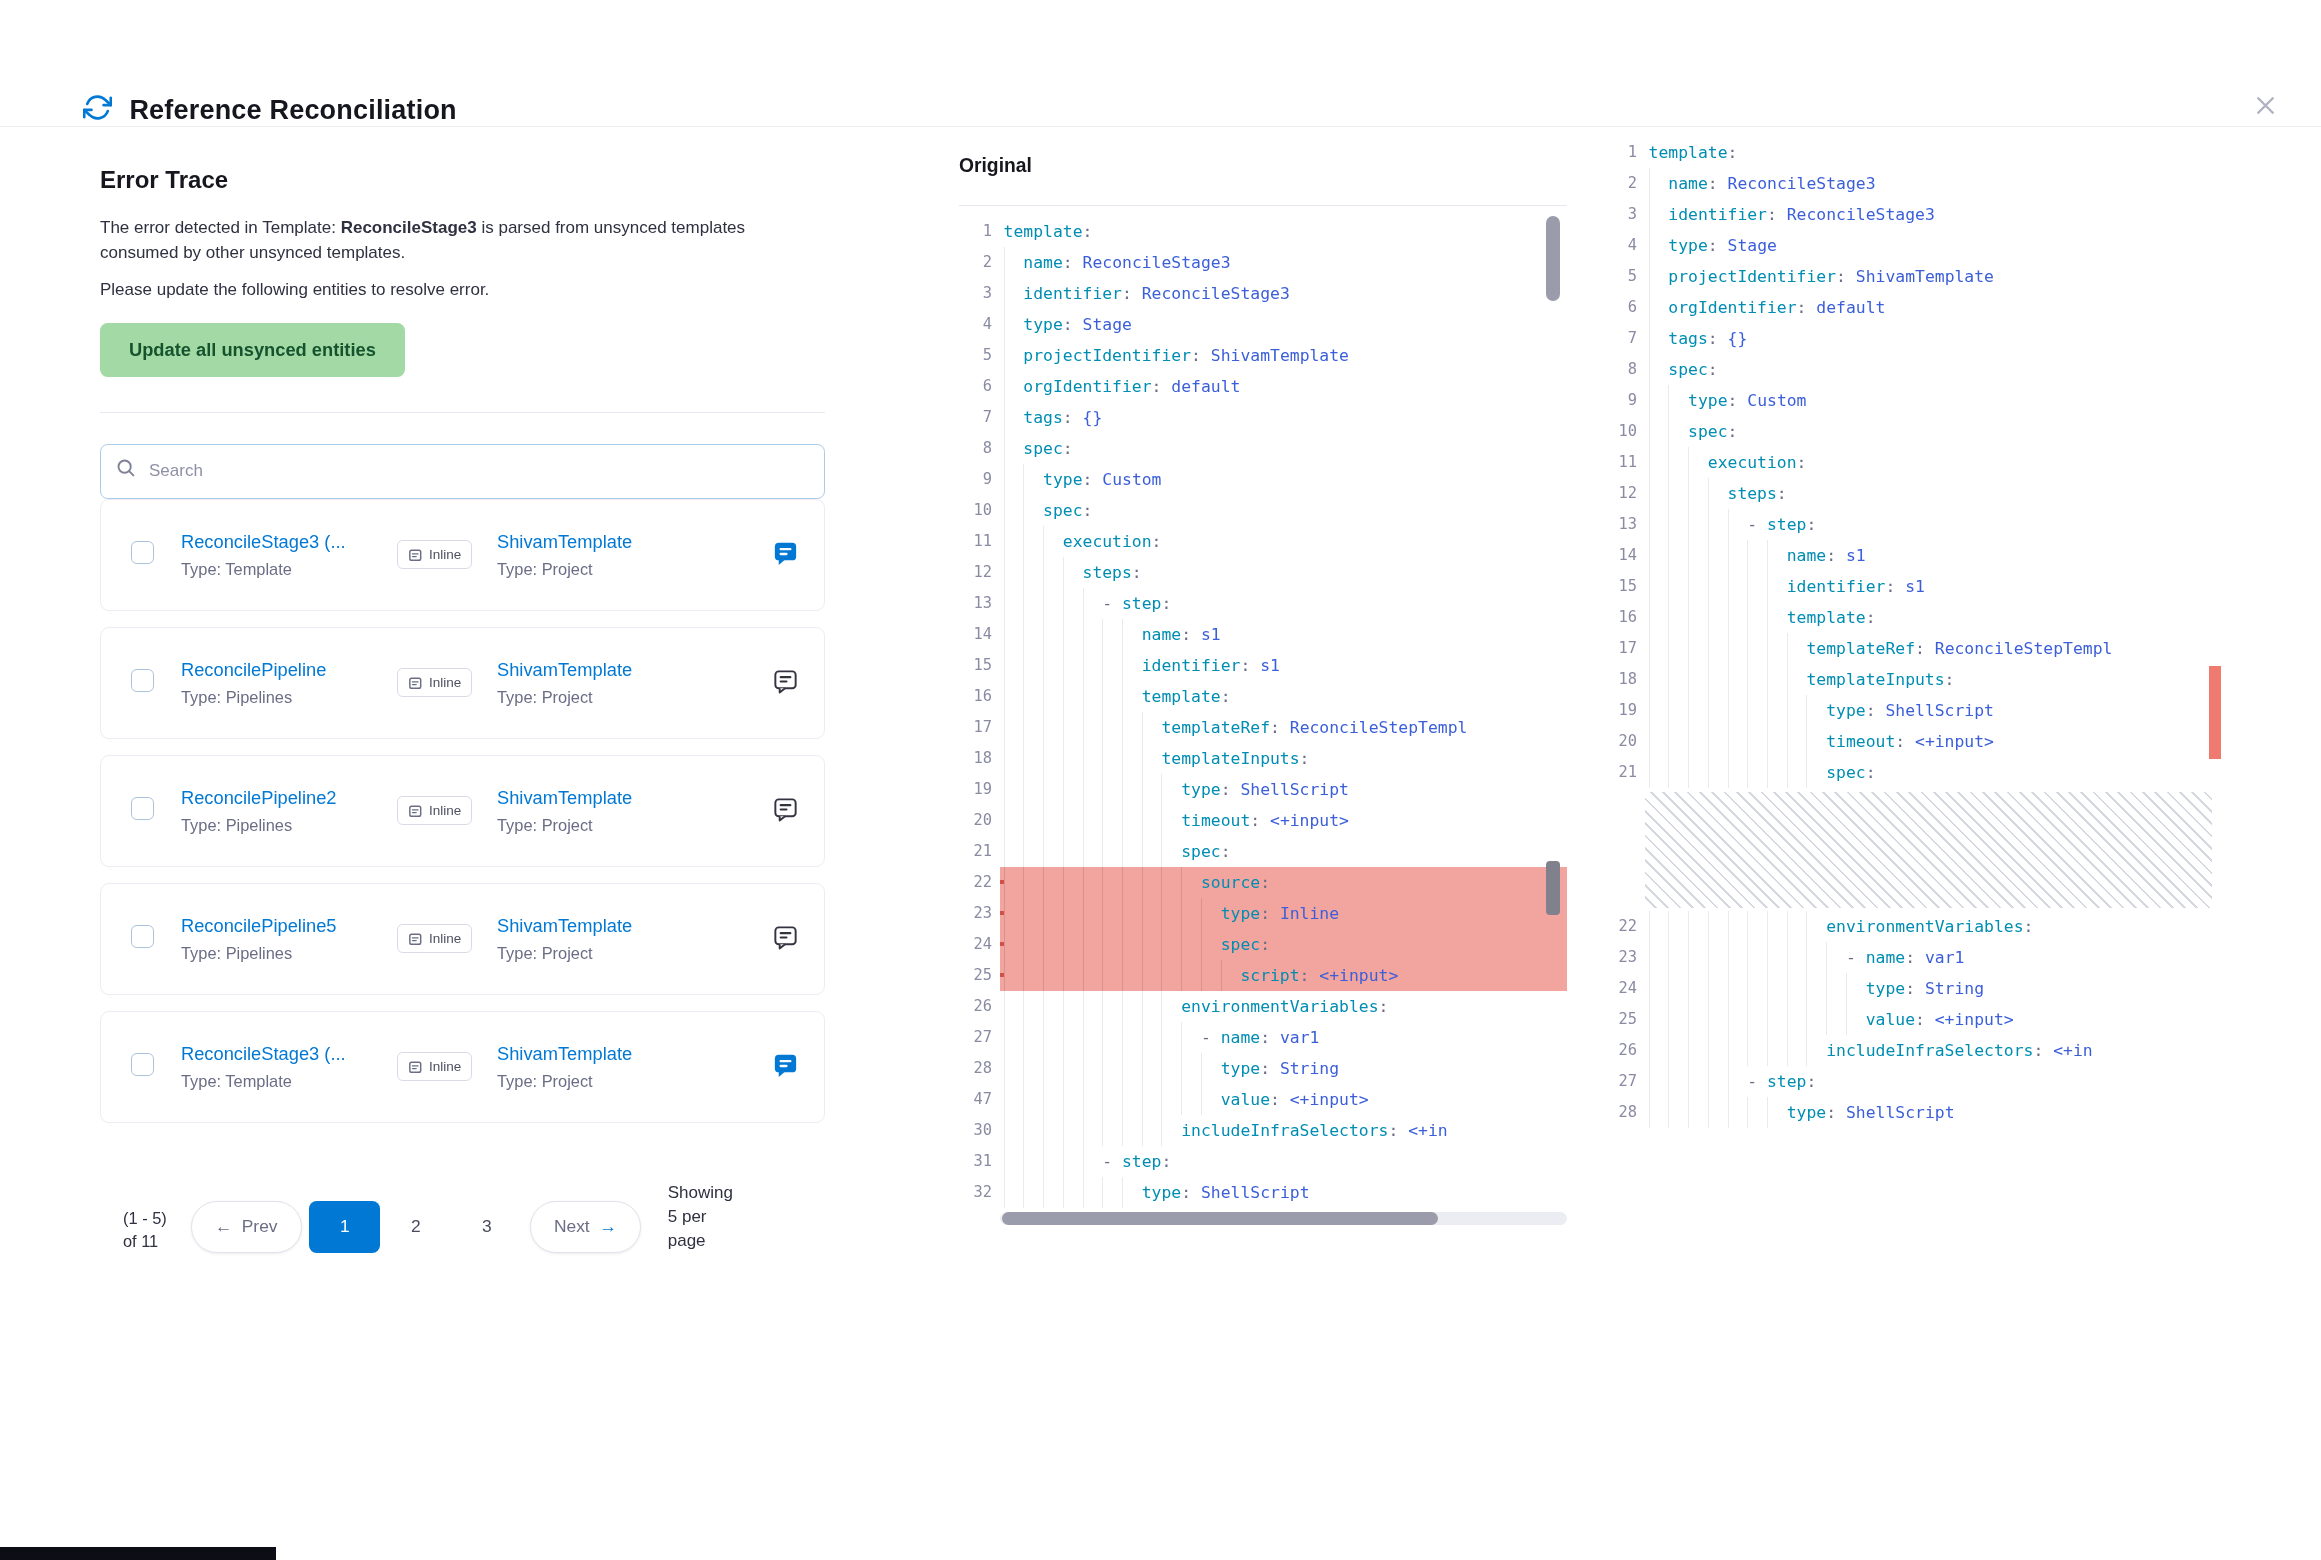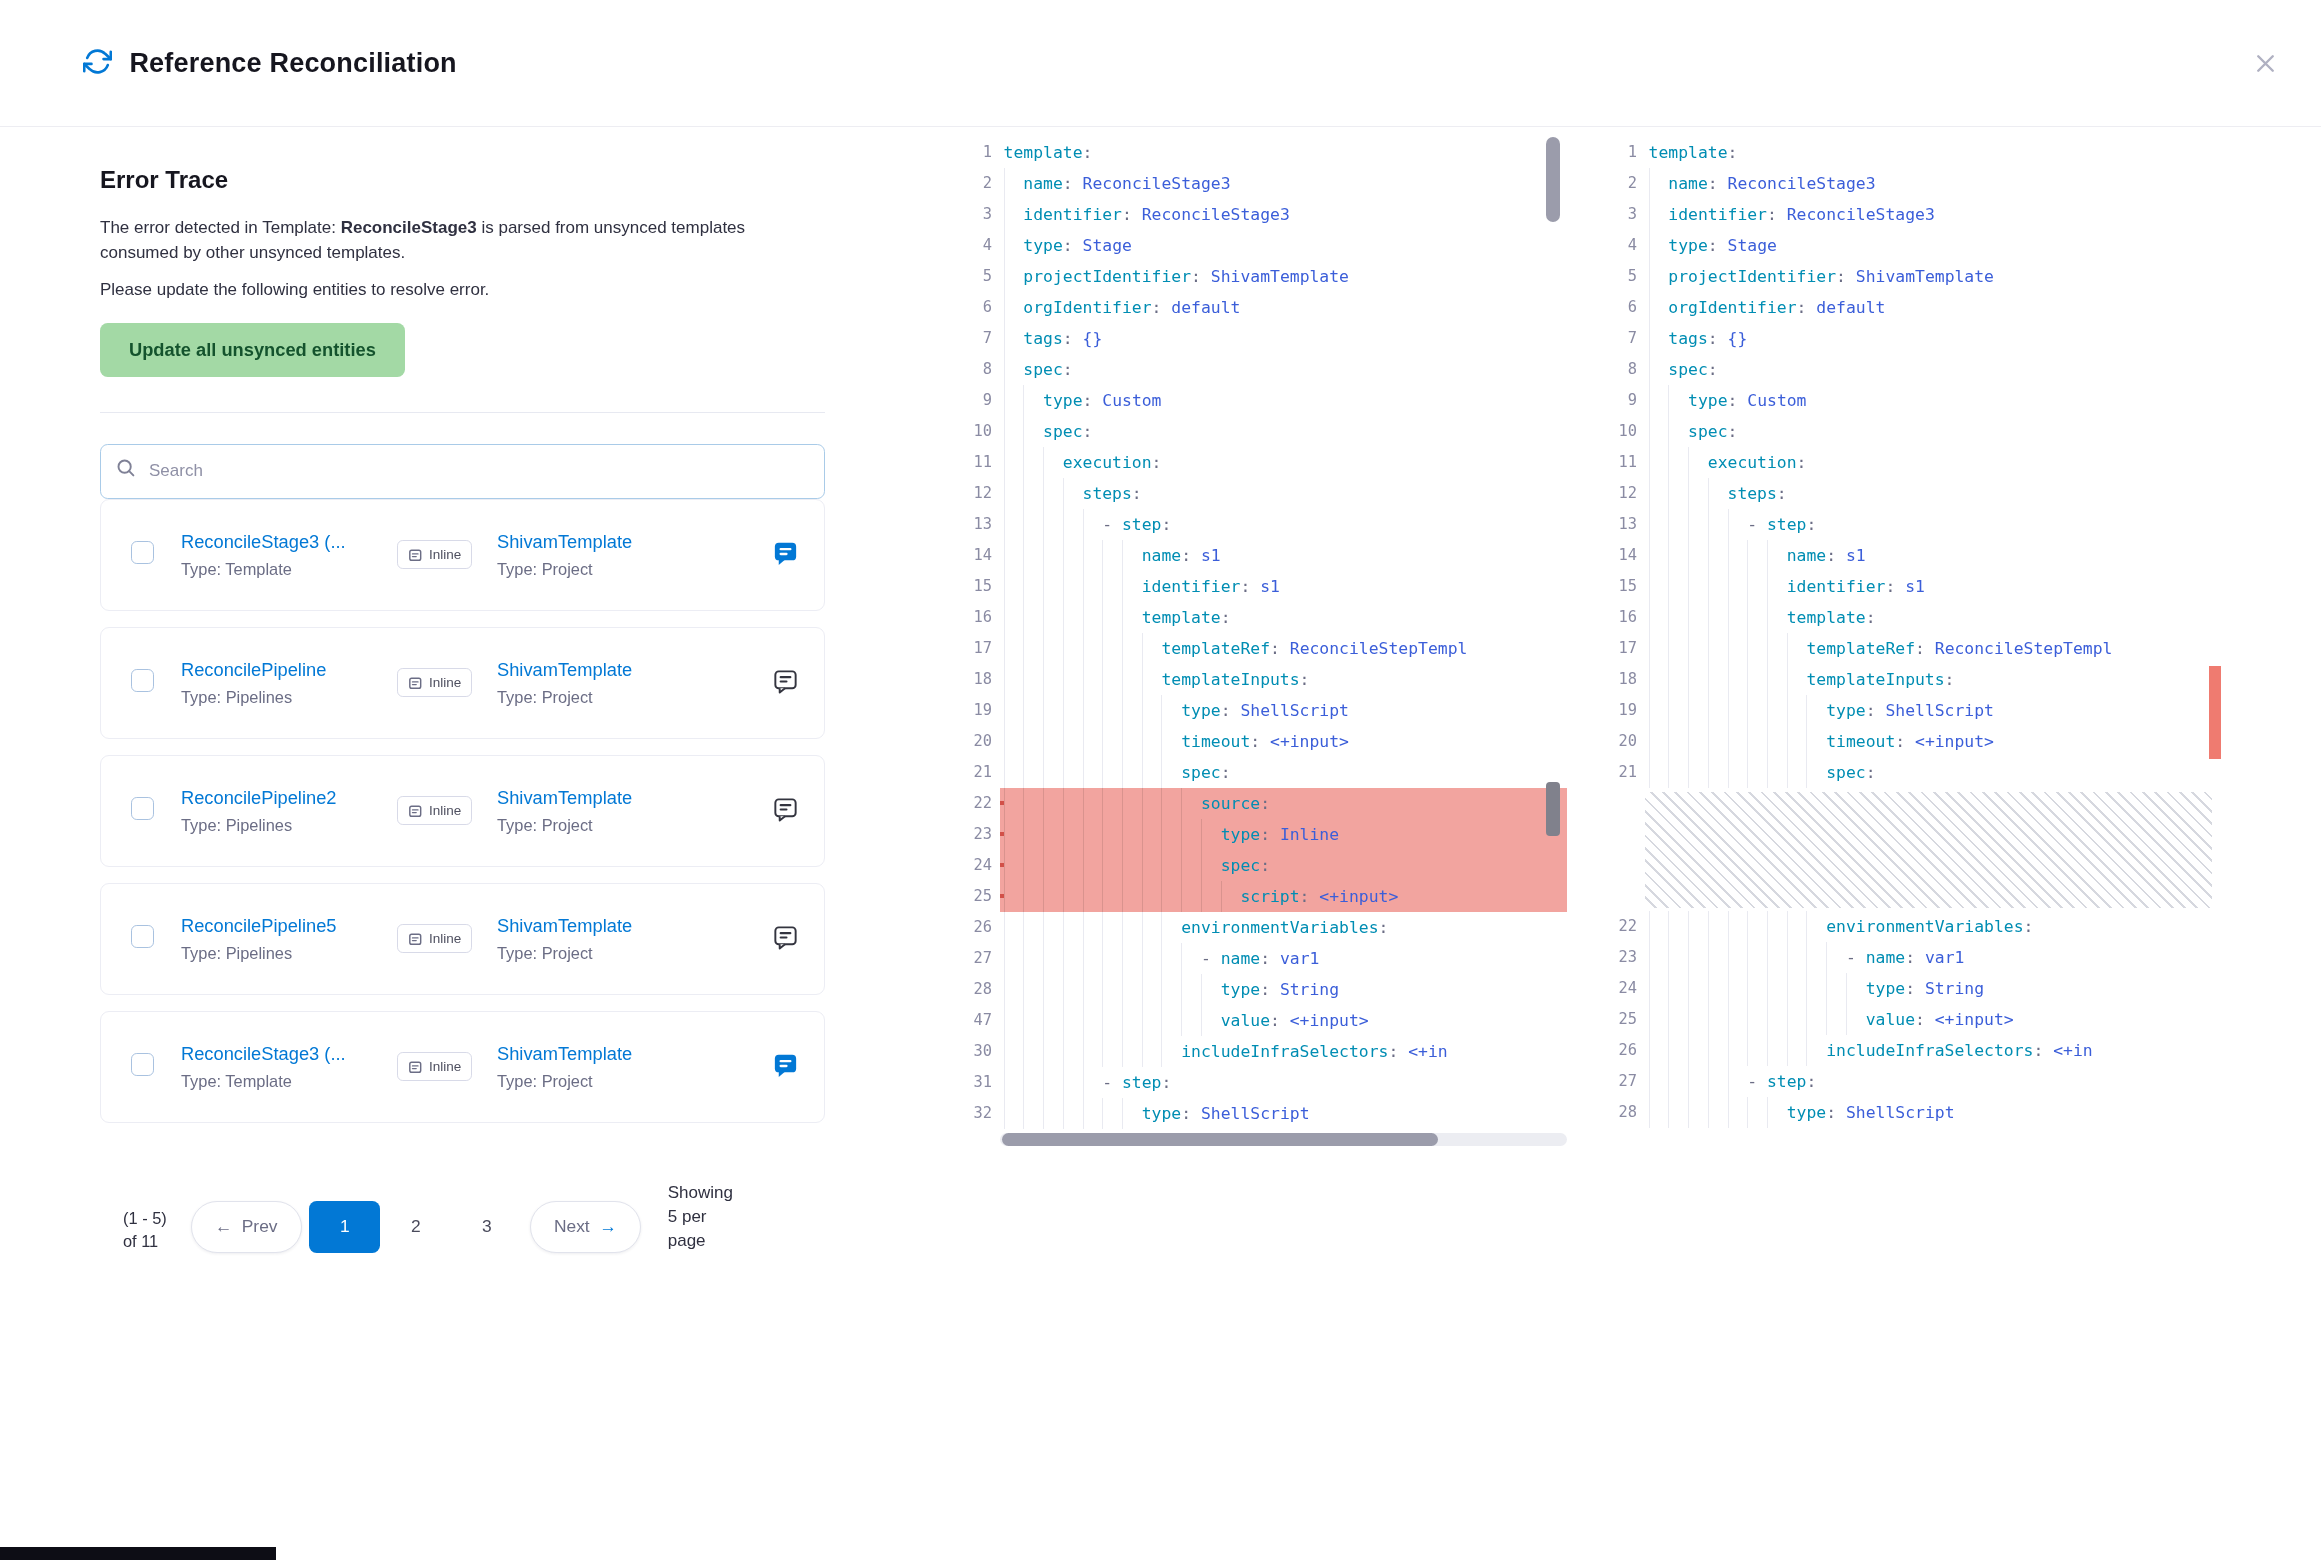--- a/index.html
+++ b/index.html
@@ -1,19 +1,19 @@
 <!DOCTYPE html>
 <html><head>
 <meta charset="utf-8">
 <style>
   *{box-sizing:border-box;margin:0;padding:0}
   html,body{width:2321px;height:1560px}
   body{font-family:"Liberation Sans",sans-serif;background:#fff;position:relative;overflow:hidden;color:#2f3040}
 
-  .hdr{height:127px;display:flex;align-items:center;padding:0 35px 0 83px;border-bottom:1px solid #ededf2}
+  .hdr{height:127px;display:flex;align-items:flex-end;padding:0 35px 0 83px;border-bottom:1px solid #ededf2}
   .hdr h1{font-size:27px;font-weight:700;color:#16161f;margin-left:17.4px;letter-spacing:0.2px}
   .iconbtn{background:none;border:none;cursor:pointer;padding:5.8px;display:flex;align-items:center}
   .close{margin-left:auto}
 
   .main{display:flex;padding-left:100px;height:calc(100% - 127px)}
 
   
   .left{width:725px;flex:none;padding-top:39px}
   .left h2{font-size:24px;color:#16161f;margin-bottom:21px}
   .desc{font-size:17px;line-height:25px;color:#2f3040;margin-bottom:11.6px;max-width:682px}
@@ -239,20 +239,23 @@
             <span>Next</span>
             <span class="arr blue">→</span>
           </button>
         <span class="perpage">Showing 5 per page</span>
       </div>
     </aside>
 
     <section class="diffs">
 
       <div class="panel">
+        <div class="phead">
+          <span class="ptitle">Original</span>
+        </div>
         <div class="code" id="code-original">
             <div class="cl">
               <span class="ln">1</span>
               <span class="bd"><span class="k">template</span><span class="p">:</span></span>
             </div>
             <div class="cl">
               <span class="ln">2</span>
               <span class="bd"><span class="g"></span><span class="k">name</span><span class="p">:</span><span class="v"> ReconcileStage3</span></span>
             </div>
             <div class="cl">

